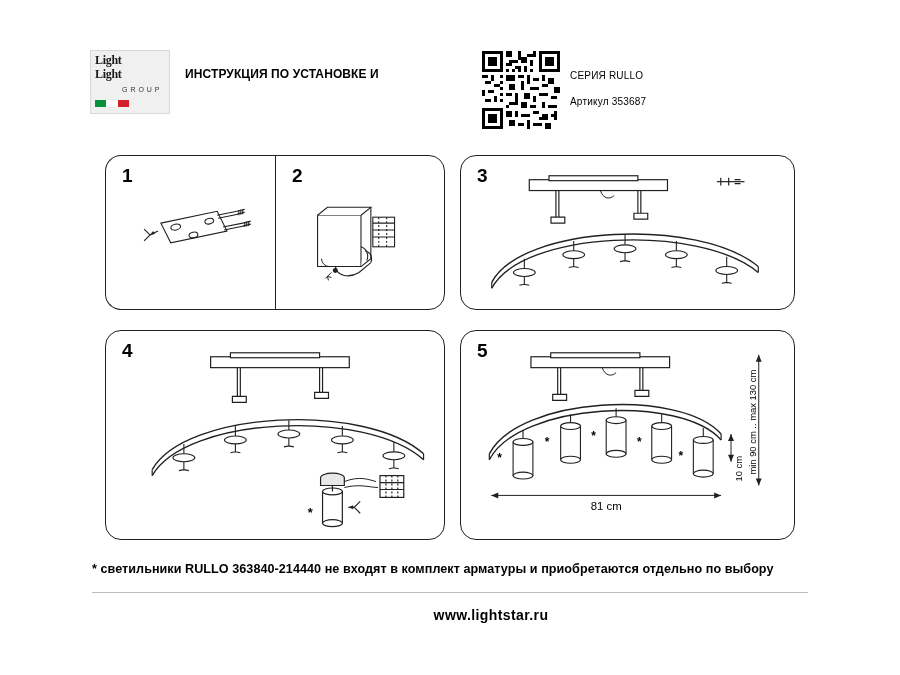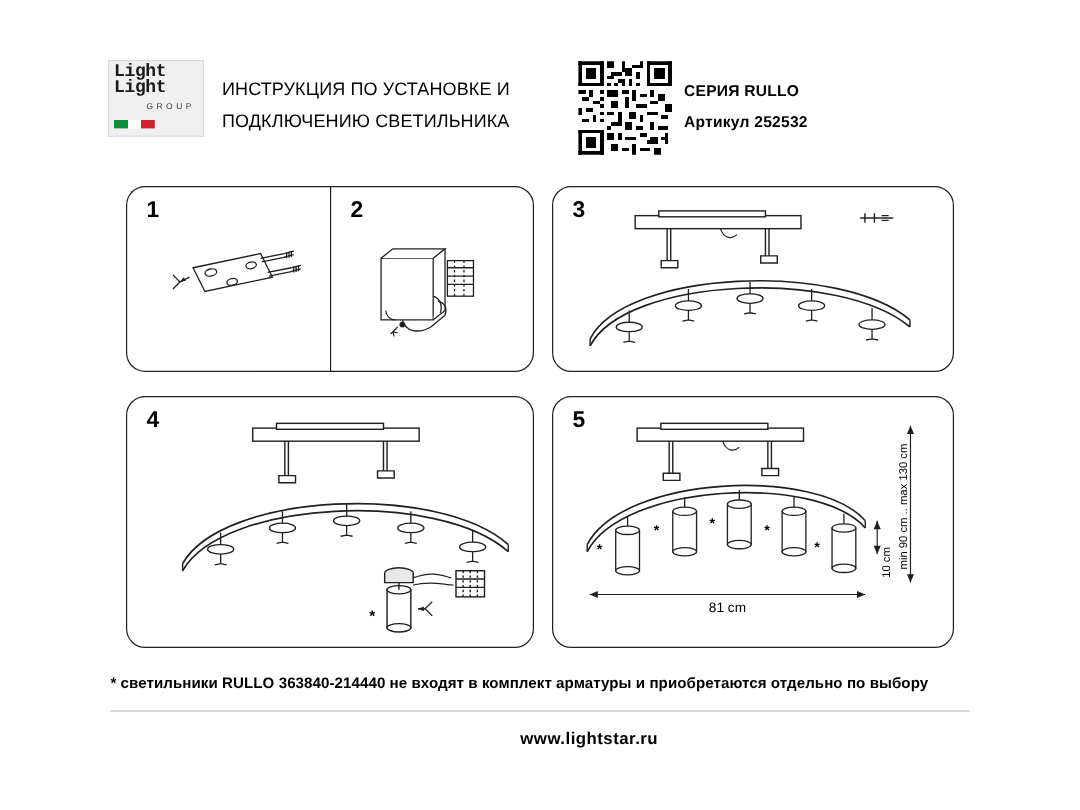--- a/index.html
+++ b/index.html
@@ -41,23 +41,23 @@
     position: absolute;
     left: 0; top: 0;
     width: 78px; height: 62px;
     background: #f0f0f0;
     border: 1px solid #d8d8d8;
   }
   .logo-text {
     position: absolute;
     left: 5px;
     top: 3px;
-    font-family: Liberation Mono, monospace;
+    font-family: Liberation Serif, serif;
     font-weight: bold;
-    font-size: 15px;
+    font-size: 12px;
     line-height: 14px;
     letter-spacing: -0.3px;
     color: #1a1a1a;
   }
   .logo-sub {
     position: absolute;
     left: 32px;
     top: 36px;
     font-size: 7px;
     letter-spacing: 0.5px;
@@ -72,22 +72,22 @@
     background: linear-gradient(to right, #0a8f3c 0 33.3%, #ffffff 33.3% 66.6%, #d4202a 66.6% 100%);
   }
 
   .title-block {
     position: absolute;
     left: 95px;
     top: 16px;
     width: 320px;
   }
   .title-line {
-    font-weight: normal;
-    font-size: 15px;
+    font-weight: bold;
+    font-size: 12px;
     line-height: 27px;
     letter-spacing: 0.1px;
     color: #000;
   }
 
   .qr {
     position: absolute;
     left: 392px;
     top: 6px;
     width: 78px;
@@ -96,22 +96,22 @@
   .qr svg { display: block; }
 
   .series-block {
     position: absolute;
     right: 0px;
     top: 18px;
     width: 240px;
     text-align: left;
   }
   .series-line {
-    font-weight: bold;
-    font-size: 13px;
+    font-weight: normal;
+    font-size: 10px;
     line-height: 26px;
     letter-spacing: 0.2px;
   }
 
   
   .panel {
     position: absolute;
     border: 1.4px solid #231f20;
     border-radius: 16px;
     background: #fff;
@@ -183,21 +183,20 @@
       <div class="logo-text">
         <div>Light</div>
         <div>Light</div>
       </div>
       <div class="logo-sub">G R O U P</div>
       <div class="logo-flag"></div>
     </div>
 
     <div class="title-block">
       <div class="title-line">ИНСТРУКЦИЯ ПО УСТАНОВКЕ И</div>
-      <div class="title-line">ПОДКЛЮЧЕНИЮ СВЕТИЛЬНИКА</div>
     </div>
 
     <div class="qr">
       <svg width="78" height="78" viewBox="0 0 26 26" shape-rendering="crispEdges">
         <rect width="26" height="26" fill="#fff"></rect>
         <g fill="#000">
 
           <rect x="0" y="0" width="7" height="1"></rect>
             <rect x="0" y="6" width="7" height="1"></rect>
           <rect x="0" y="0" width="1" height="7"></rect>
@@ -280,21 +279,21 @@
           <rect x="21" y="24" width="2" height="2"></rect>
             <rect x="8" y="18" width="1" height="1"></rect>
           <rect x="19" y="22" width="1" height="1"></rect>
             <rect x="23" y="21" width="1" height="1"></rect>
         </g>
       </svg>
     </div>
 
     <div class="series-block">
       <div class="series-line">СЕРИЯ RULLO</div>
-      <div class="series-line">Артикул 252532</div>
+      <div class="series-line">Артикул 353687</div>
     </div>
   </div>
 
   <div class="panel" id="panel-1">
     <div class="panel-num">1</div>
     <svg class="panel-svg" viewBox="0 0 170 155">
       <g stroke="#231f20" fill="none" stroke-width="1.1">
 
         <path d="M55 68 L112 56 L122 76 L65 88 Z" fill="#fff"></path>
 

